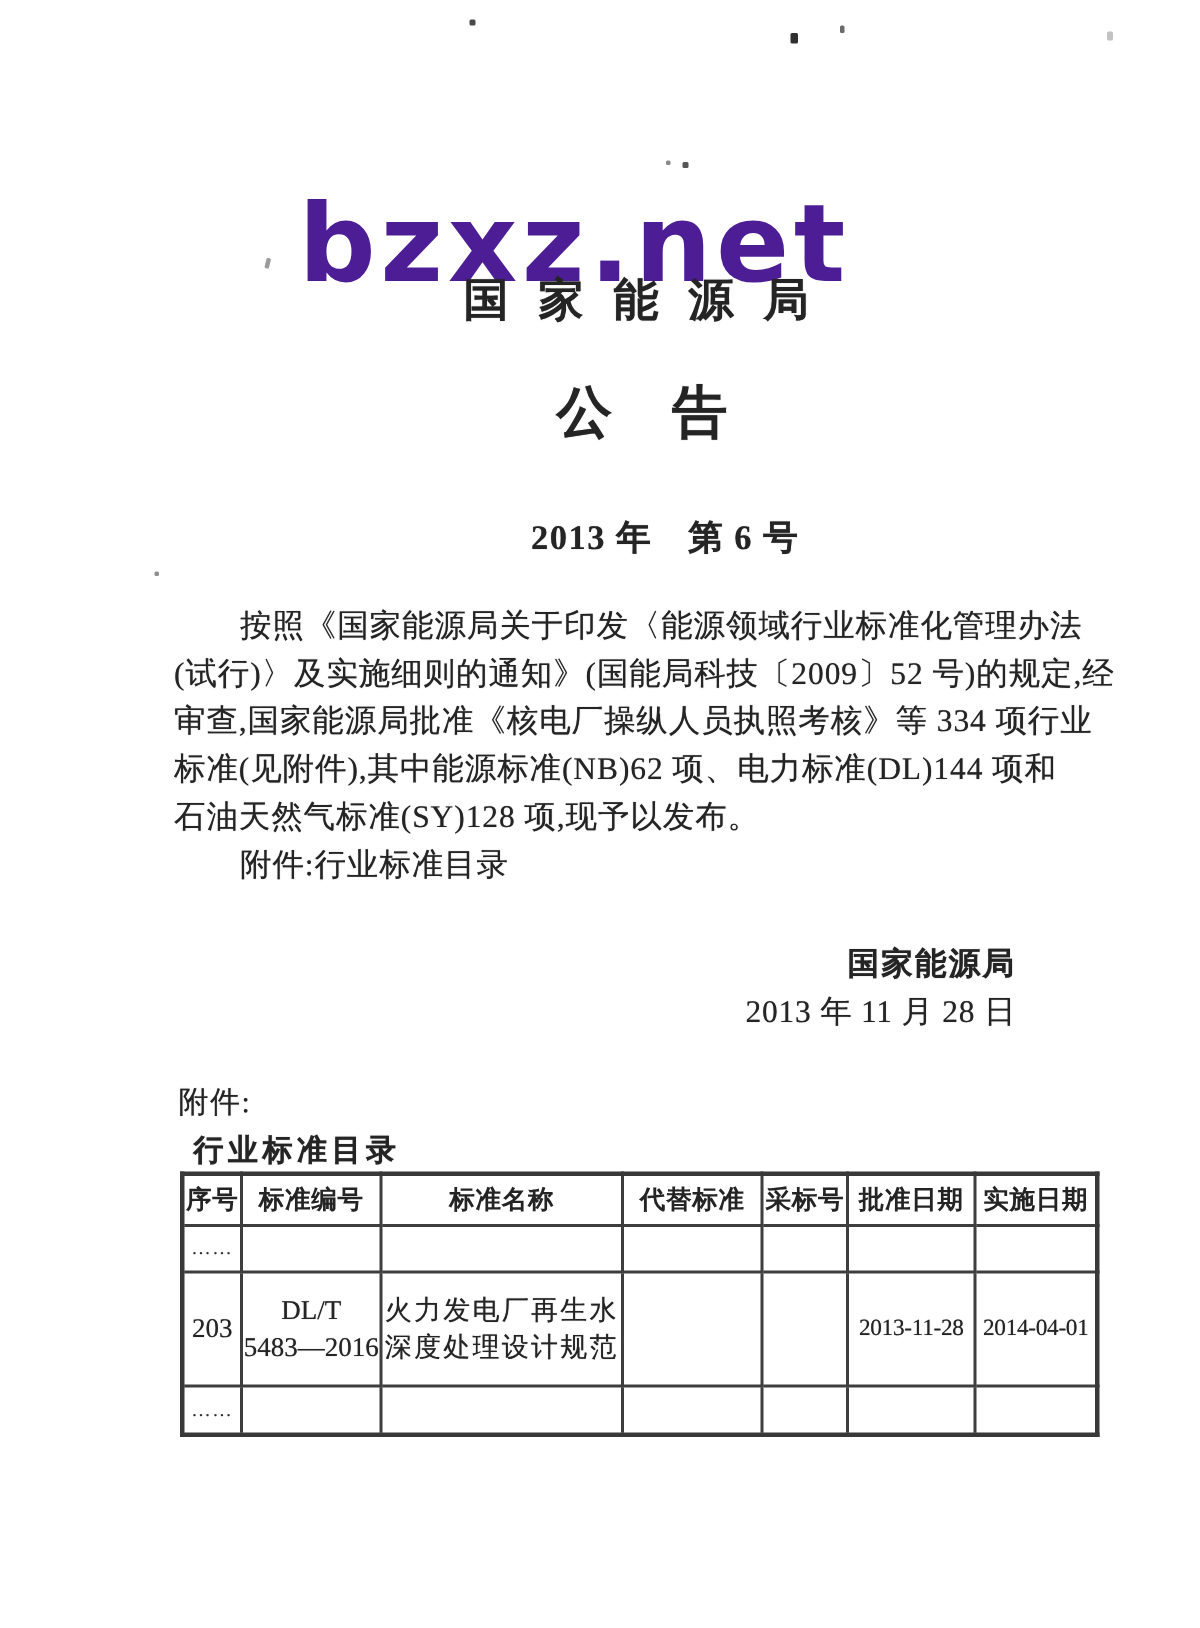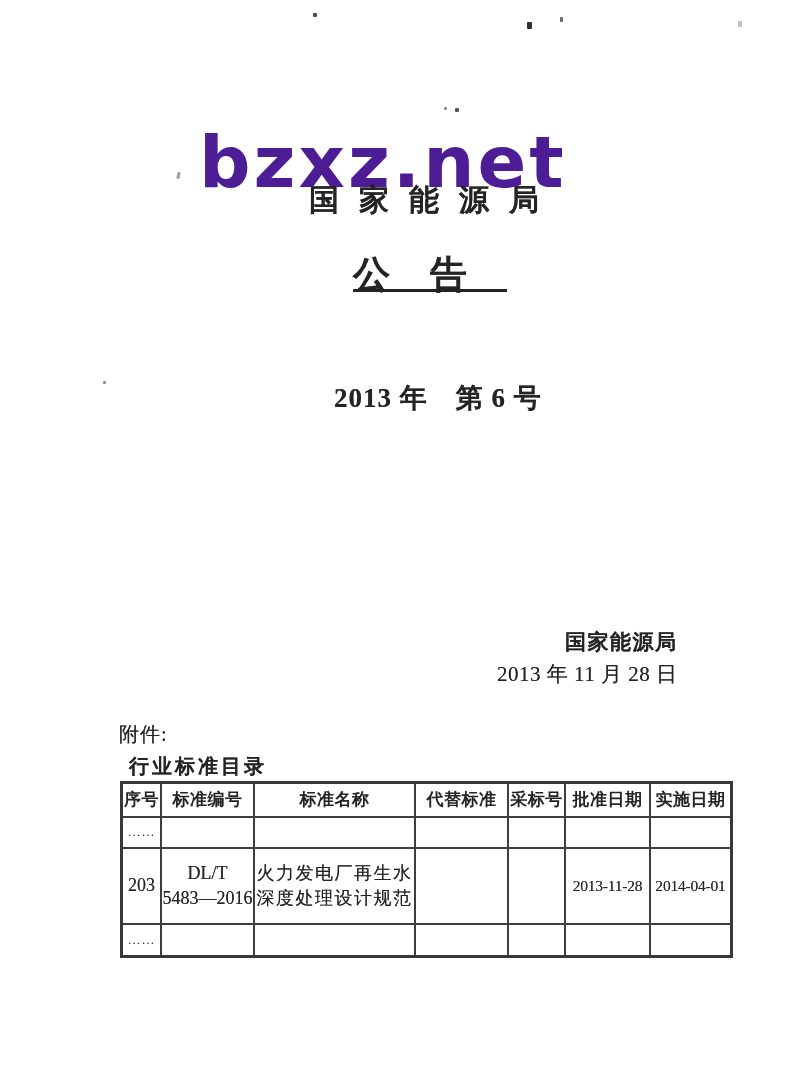--- a/index.html
+++ b/index.html
@@ -23,30 +23,28 @@
     z-index:1;user-select:none;
   }
 
   
   .agency-title{
     position:absolute;left:309px;top:180px;z-index:2;
     font-size:30px;font-weight:bold;letter-spacing:20px;
     white-space:nowrap;
   }
   .doc-type{
-    position:absolute;left:353px;top:250px;z-index:2;
+    position:absolute;left:371px;top:250px;z-index:2;
     font-size:37px;font-weight:bold;letter-spacing:40px;
     white-space:nowrap;
-    text-decoration:underline;
   }
   .issue-no{
-    position:absolute;left:334px;top:343px;z-index:2;
-    font-size:27px;font-weight:bold;letter-spacing:1px;
+    position:absolute;left:354px;top:343px;z-index:2;
+    font-size:23px;font-weight:bold;letter-spacing:1px;
     white-space:nowrap;
-    margin-top:37px;
   }
 
   
   .body-block{
     position:absolute;left:116px;top:402px;width:612px;
     font-size:21px;line-height:31.7px;z-index:2;
   }
   .body-line{white-space:nowrap;letter-spacing:0.6px;}
   .indent{text-indent:44px;}
 
@@ -110,20 +108,28 @@
   <div class="speck" style="left:455px;top:108px;width:4px;height:4px;background:#555555;"></div>
   <div class="speck" style="left:177px;top:172px;width:3px;height:7px;background:#9c9c9c;transform:rotate(14deg);"></div>
   <div class="speck" style="left:103px;top:381px;width:3px;height:3px;background:#8f8f8f;"></div>
 
   <div class="watermark">bzxz.net</div>
 
   <div class="agency-title txt">国家能源局</div>
   <div class="doc-type txt">公告</div>
   <div class="issue-no txt">2013 年　第 6 号</div>
 
+  <div class="body-block">
+    <div class="body-line indent txt">按照《国家能源局关于印发〈能源领域行业标准化管理办法</div>
+    <div class="body-line txt">(试行)〉及实施细则的通知》(国能局科技〔2009〕52 号)的规定,经</div>
+    <div class="body-line txt">审查,国家能源局批准《核电厂操纵人员执照考核》等 334 项行业</div>
+    <div class="body-line txt">标准(见附件),其中能源标准(NB)62 项、电力标准(DL)144 项和</div>
+    <div class="body-line txt">石油天然气标准(SY)128 项,现予以发布。</div>
+    <div class="body-line indent txt">附件:行业标准目录</div>
+  </div>
 
   <div class="sig-agency txt">国家能源局</div>
   <div class="sig-date txt">2013 年 11 月 28 日</div>
 
   <div class="att-label txt">附件:</div>
   <div class="table-title txt">行业标准目录</div>
 
   <table class="std-table">
     <tbody>
         <tr class="row-head">

